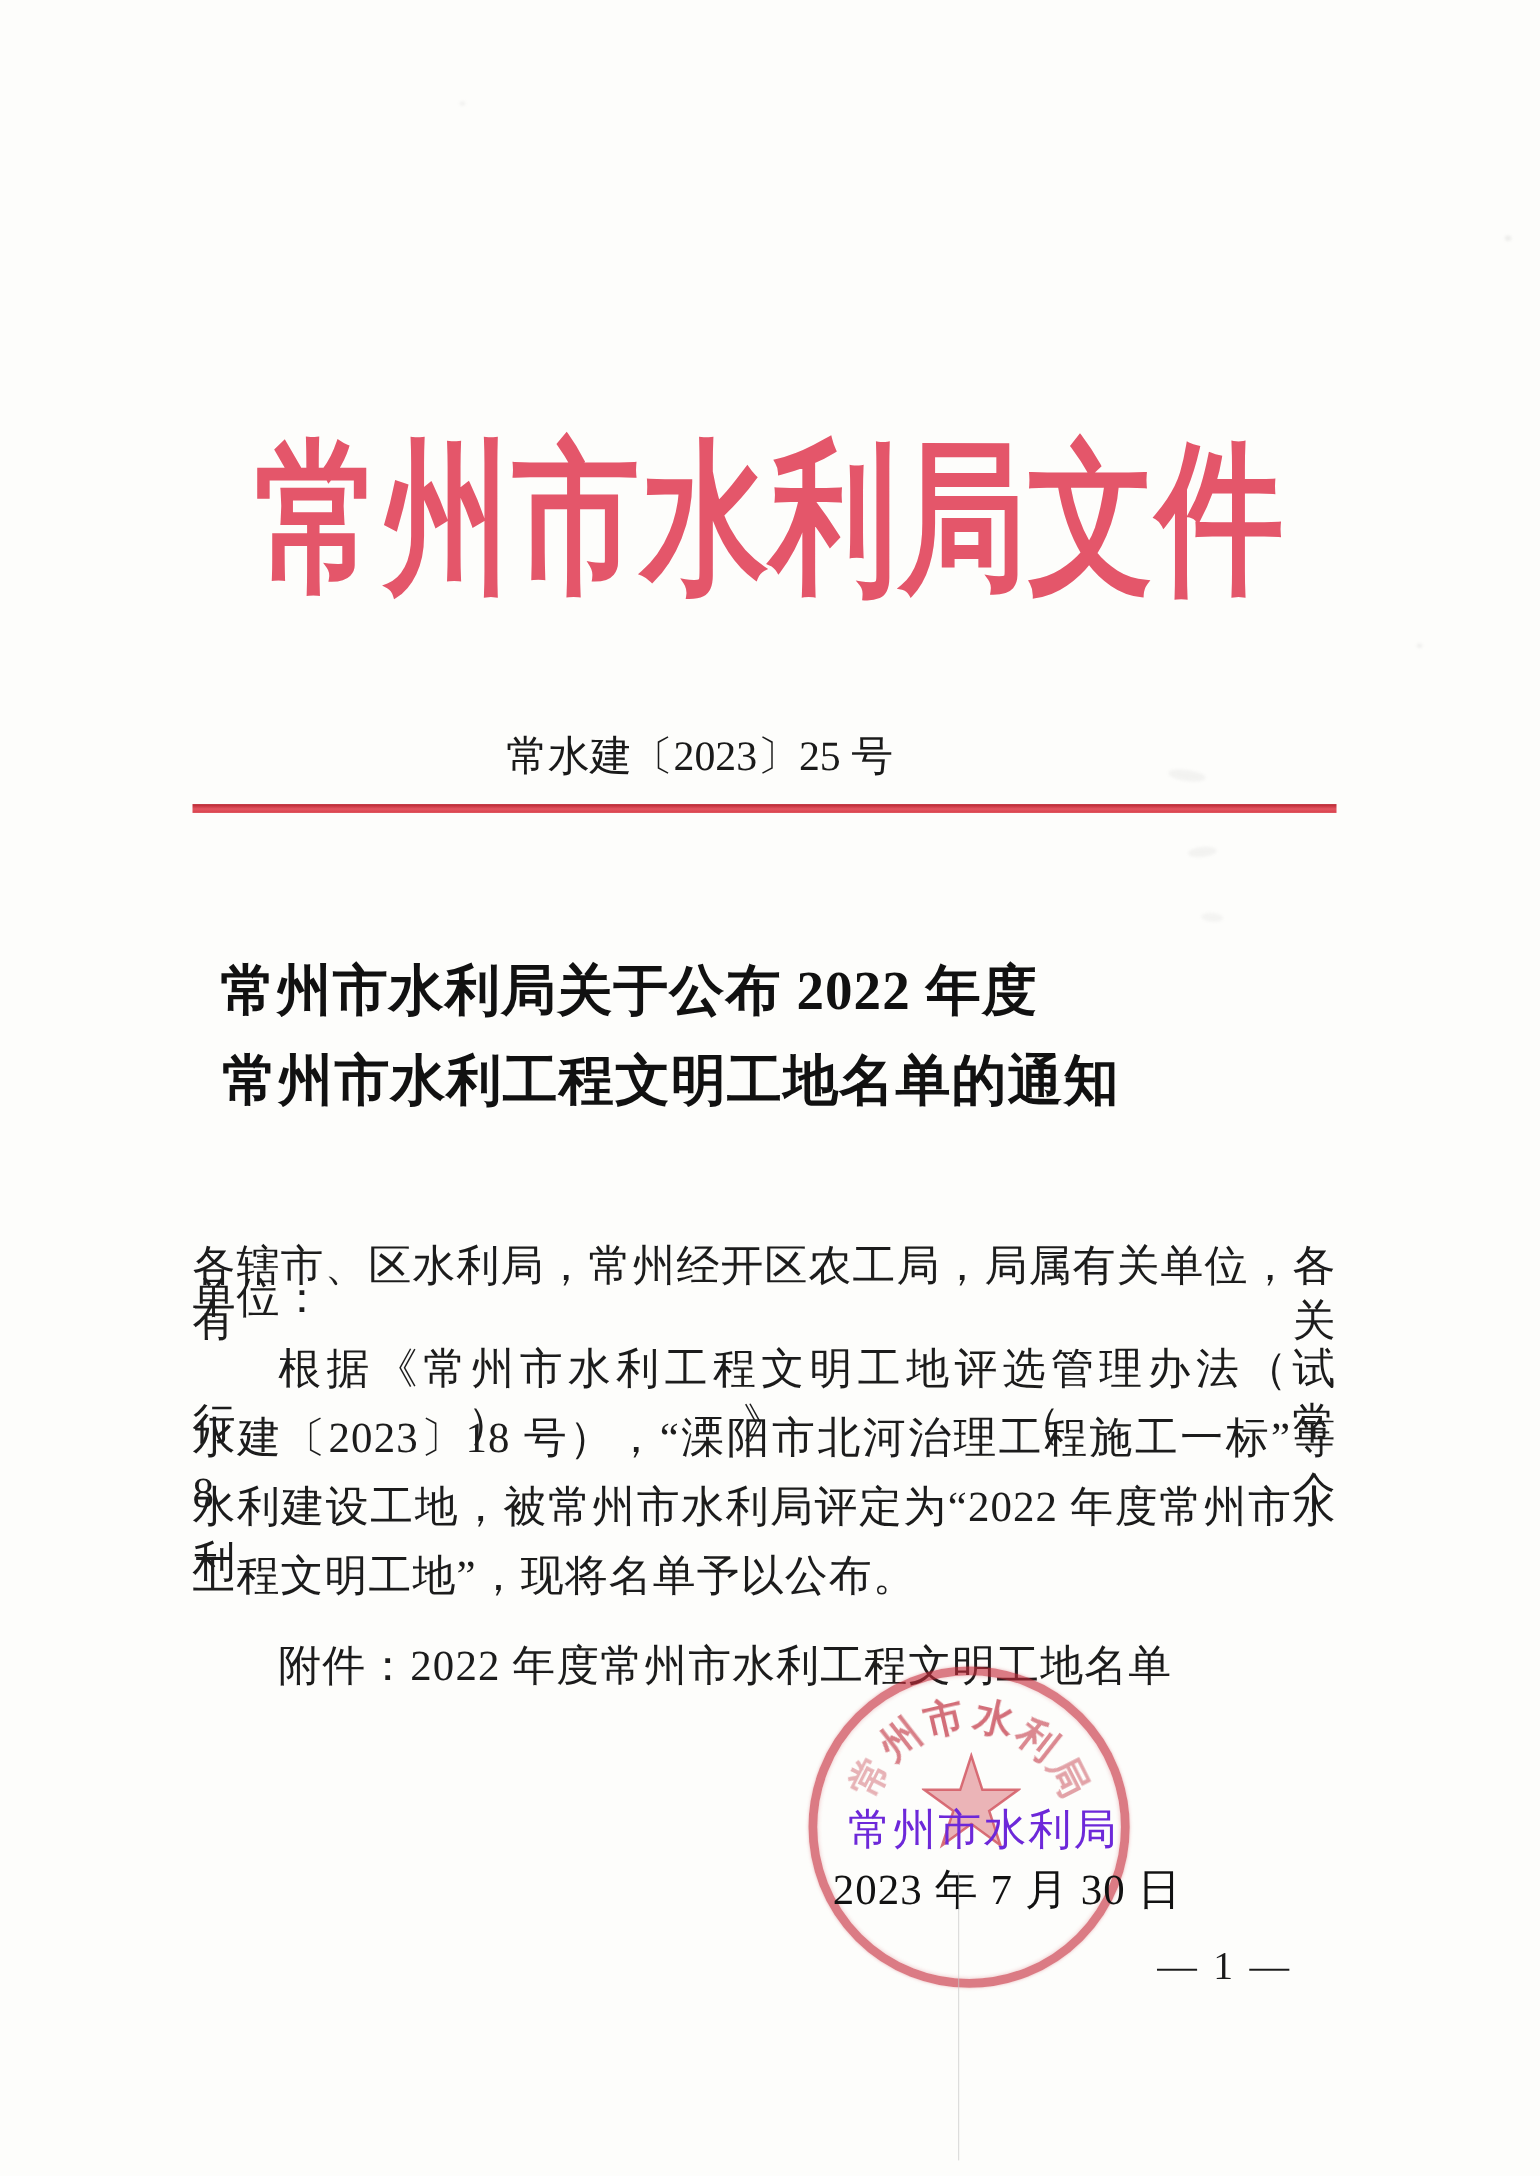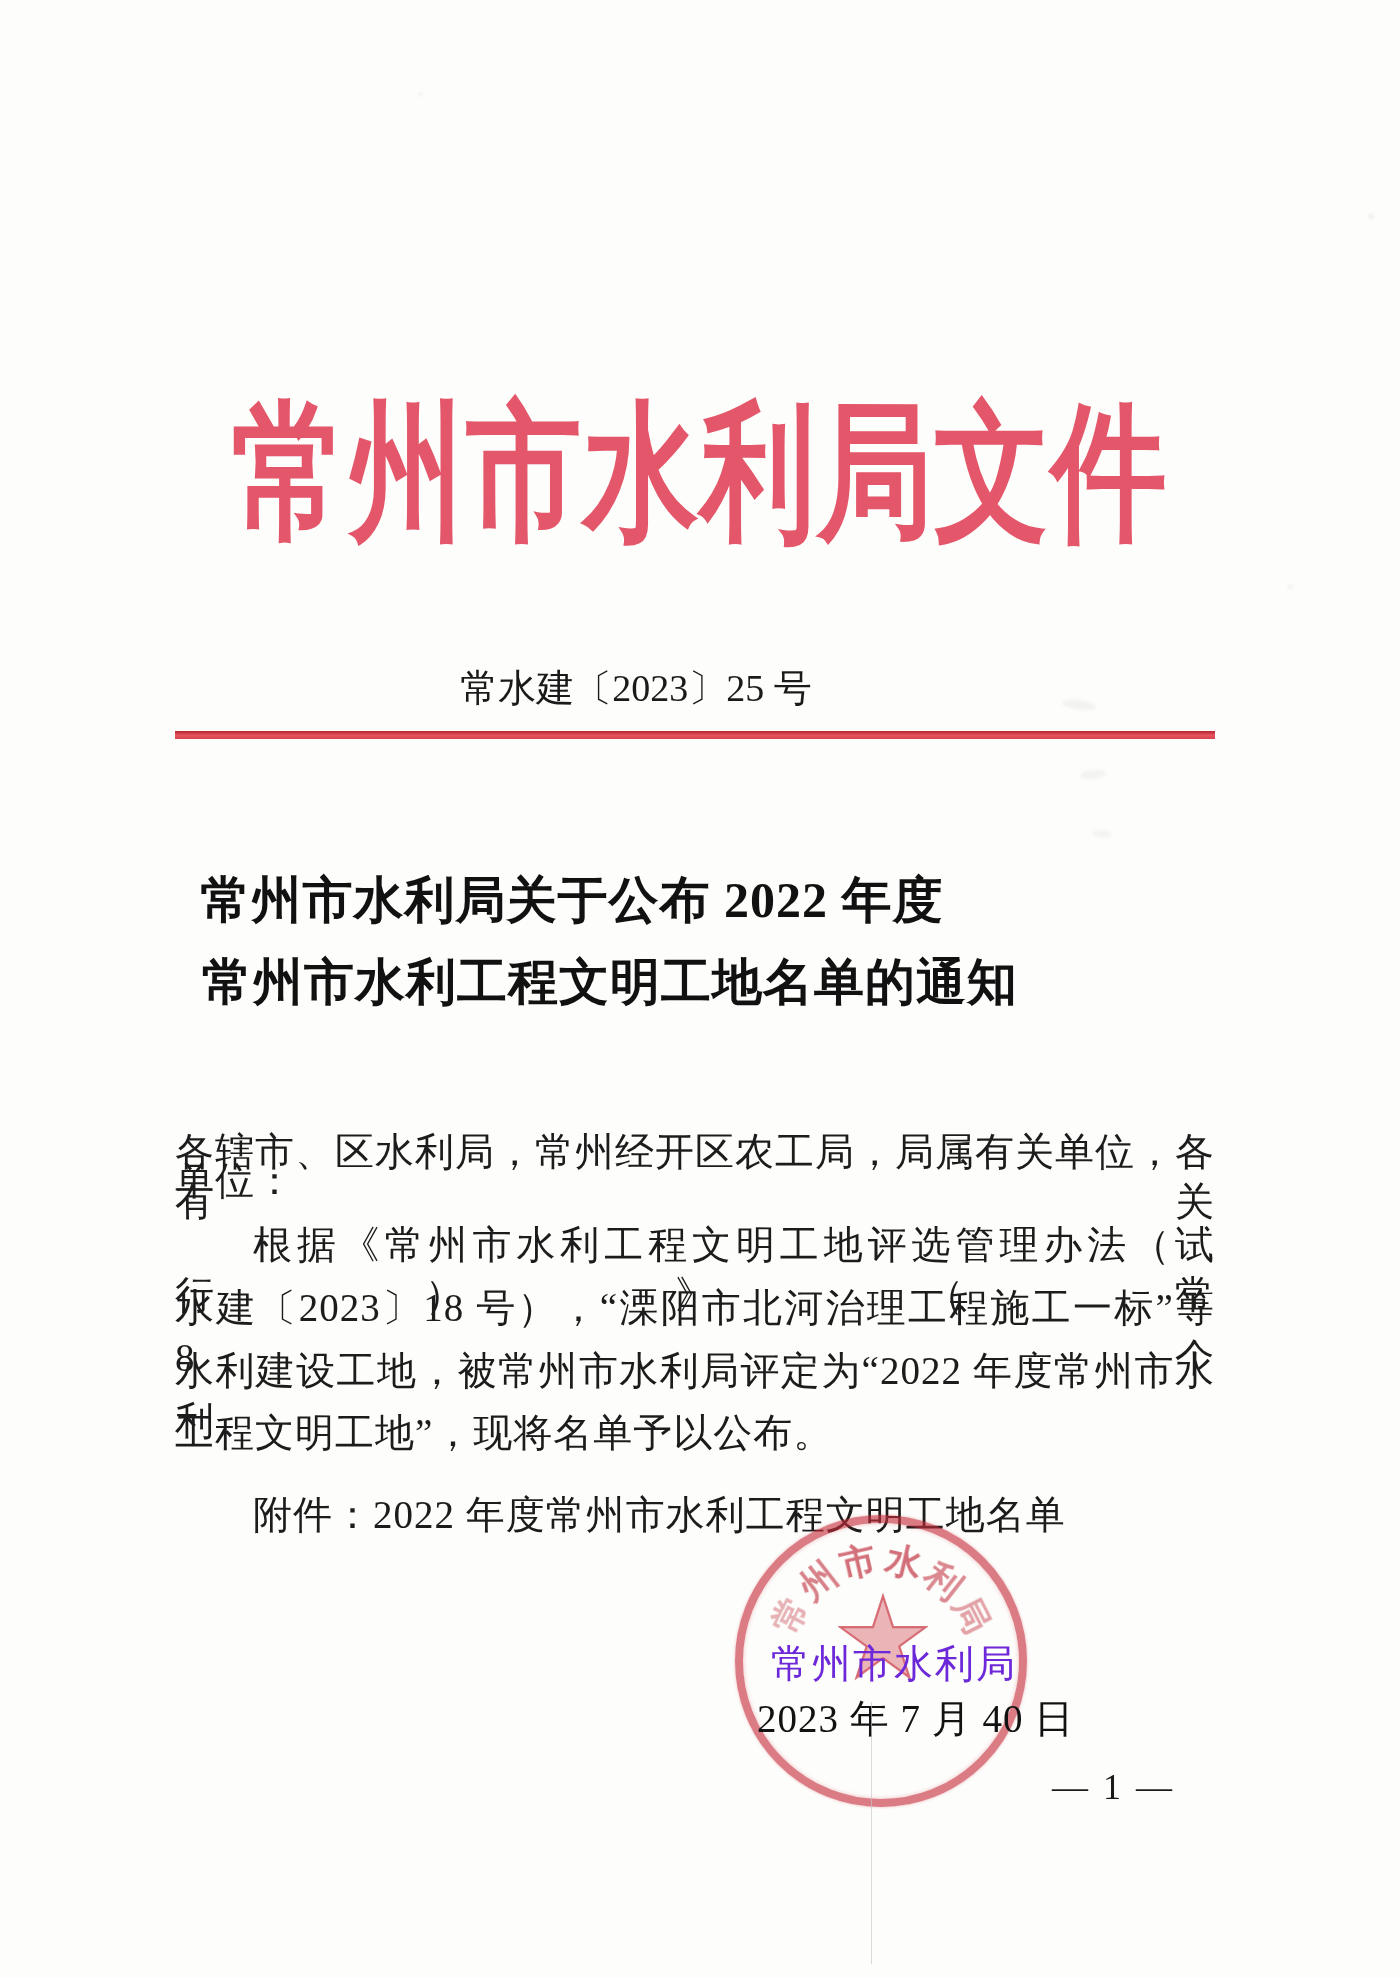--- a/index.html
+++ b/index.html
@@ -113,21 +113,21 @@
     </svg>
     <span class="seal-char" style="transform:translate(-50%,-50%) rotate(-63deg) translateY(-101px);opacity:.45;">常</span>
     <span class="seal-char" style="transform:translate(-50%,-50%) rotate(-38deg) translateY(-101px);opacity:.75;">州</span>
     <span class="seal-char" style="transform:translate(-50%,-50%) rotate(-13deg) translateY(-101px);opacity:.85;">市</span>
     <span class="seal-char" style="transform:translate(-50%,-50%) rotate(13deg) translateY(-101px);opacity:.85;">水</span>
     <span class="seal-char" style="transform:translate(-50%,-50%) rotate(38deg) translateY(-101px);opacity:.70;">利</span>
     <span class="seal-char" style="transform:translate(-50%,-50%) rotate(63deg) translateY(-101px);opacity:.55;">局</span>
   </div>
 
   <div class="abs sig-org">常州市水利局</div>
-  <div class="abs sig-date">2023 年 7 月 40 日</div>
+  <div class="abs sig-date">2023 年 7 月 30 日</div>
 
   <div class="abs fold-line"></div>
   <div class="abs ghost g1"></div>
   <div class="abs ghost g2"></div>
   <div class="abs ghost g3"></div>
   <div class="abs ghost g4"></div>
   <div class="abs ghost g5"></div>
   <div class="abs ghost g6"></div>
 
   <div class="abs page-num">— 1 —</div>

